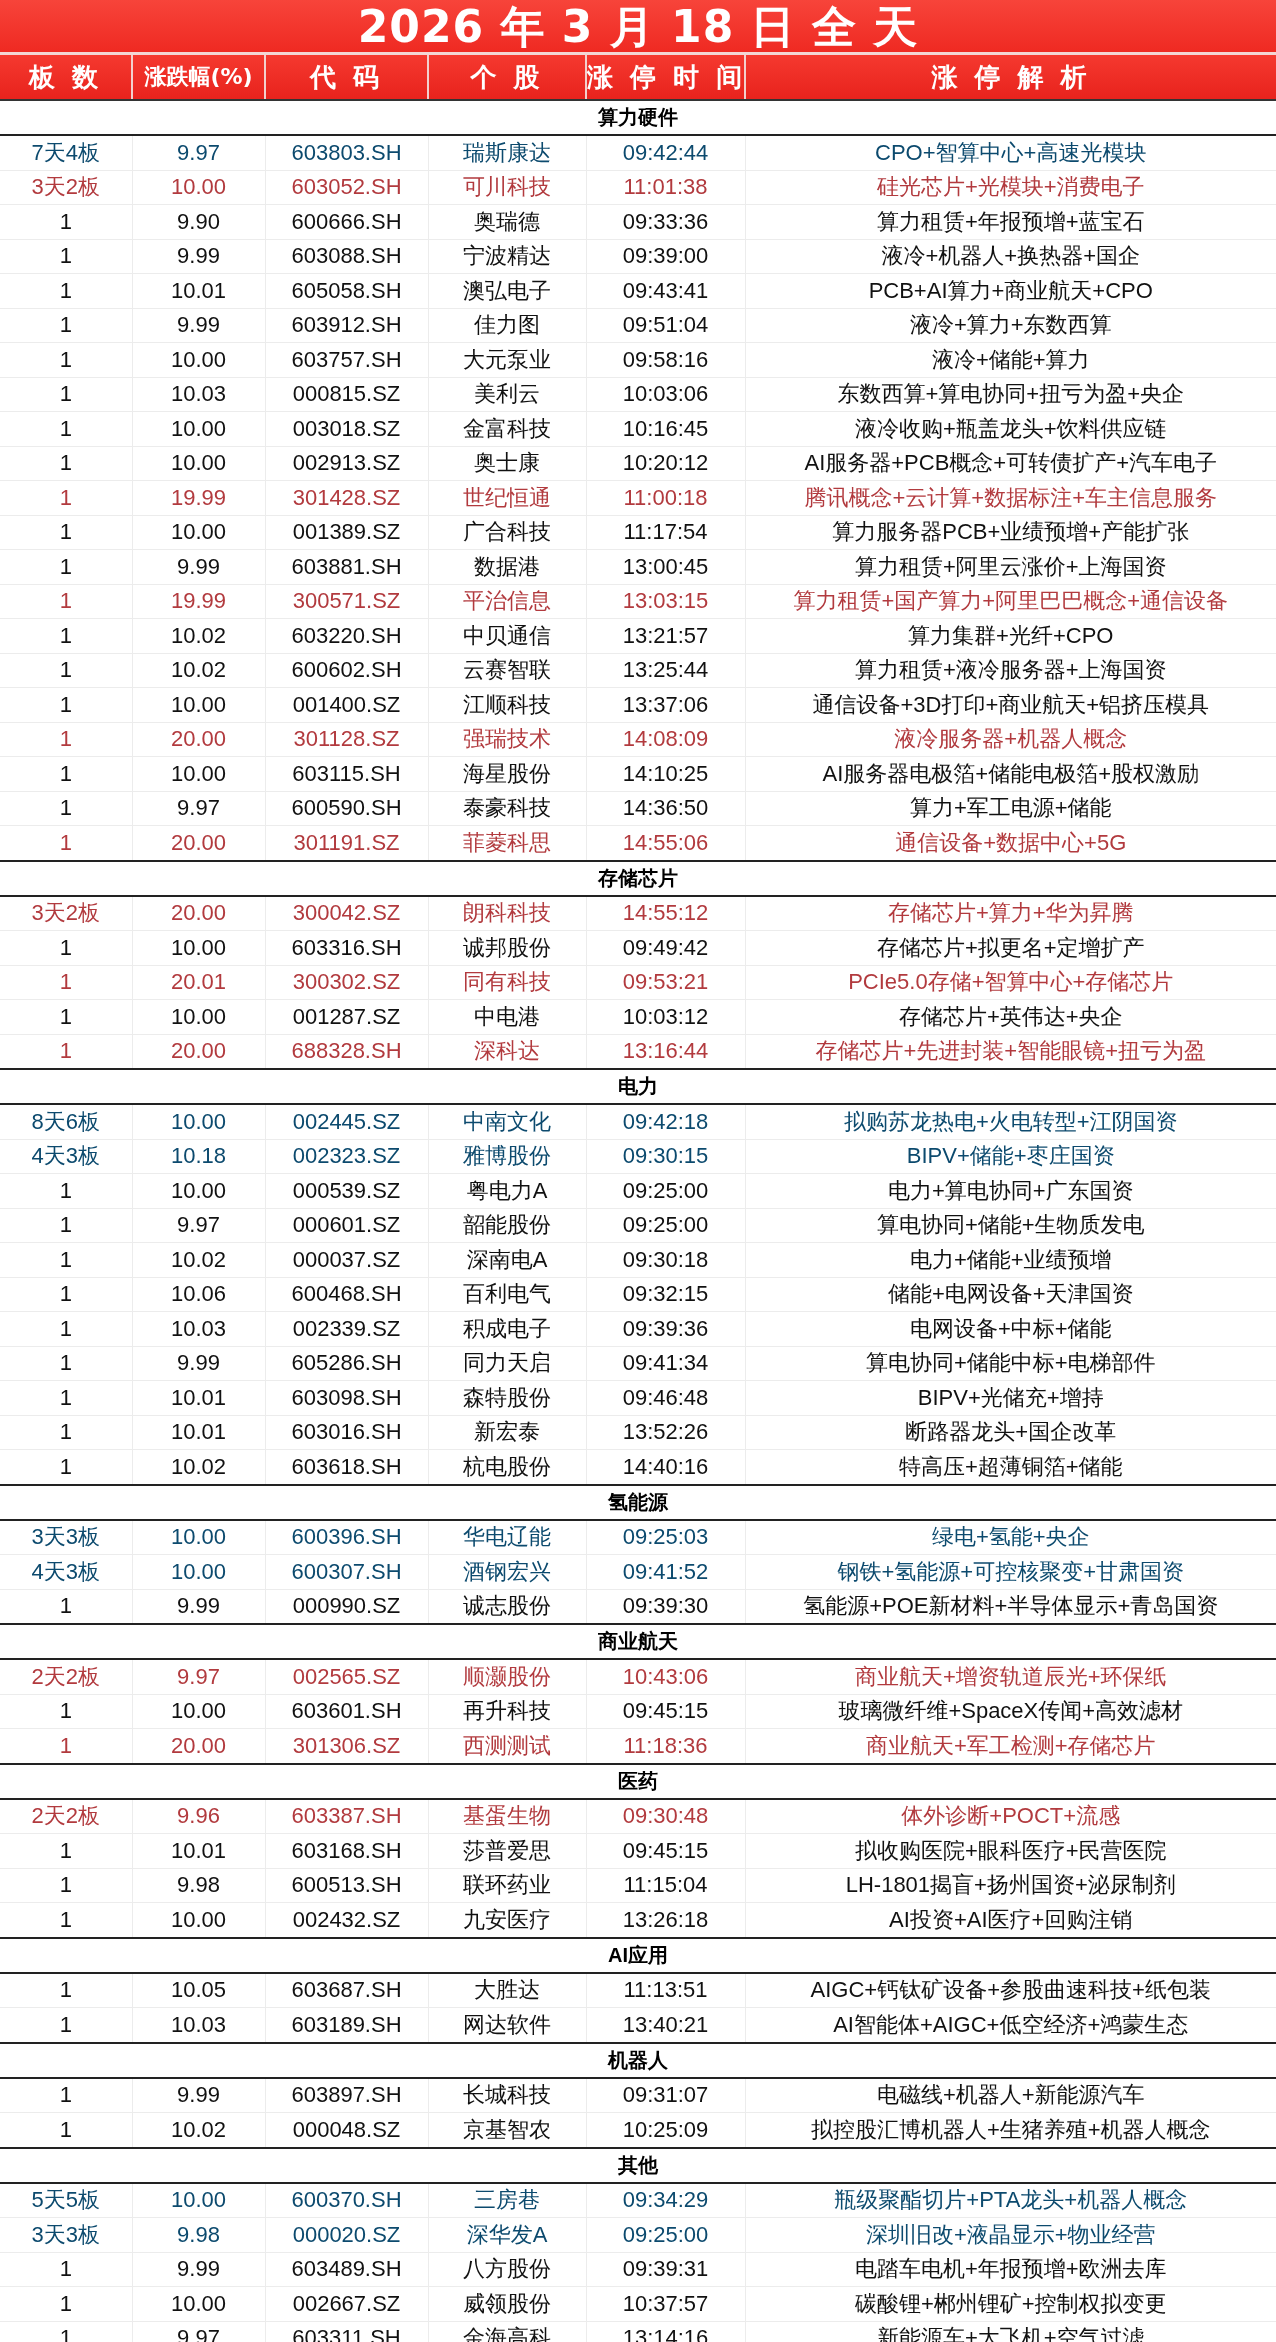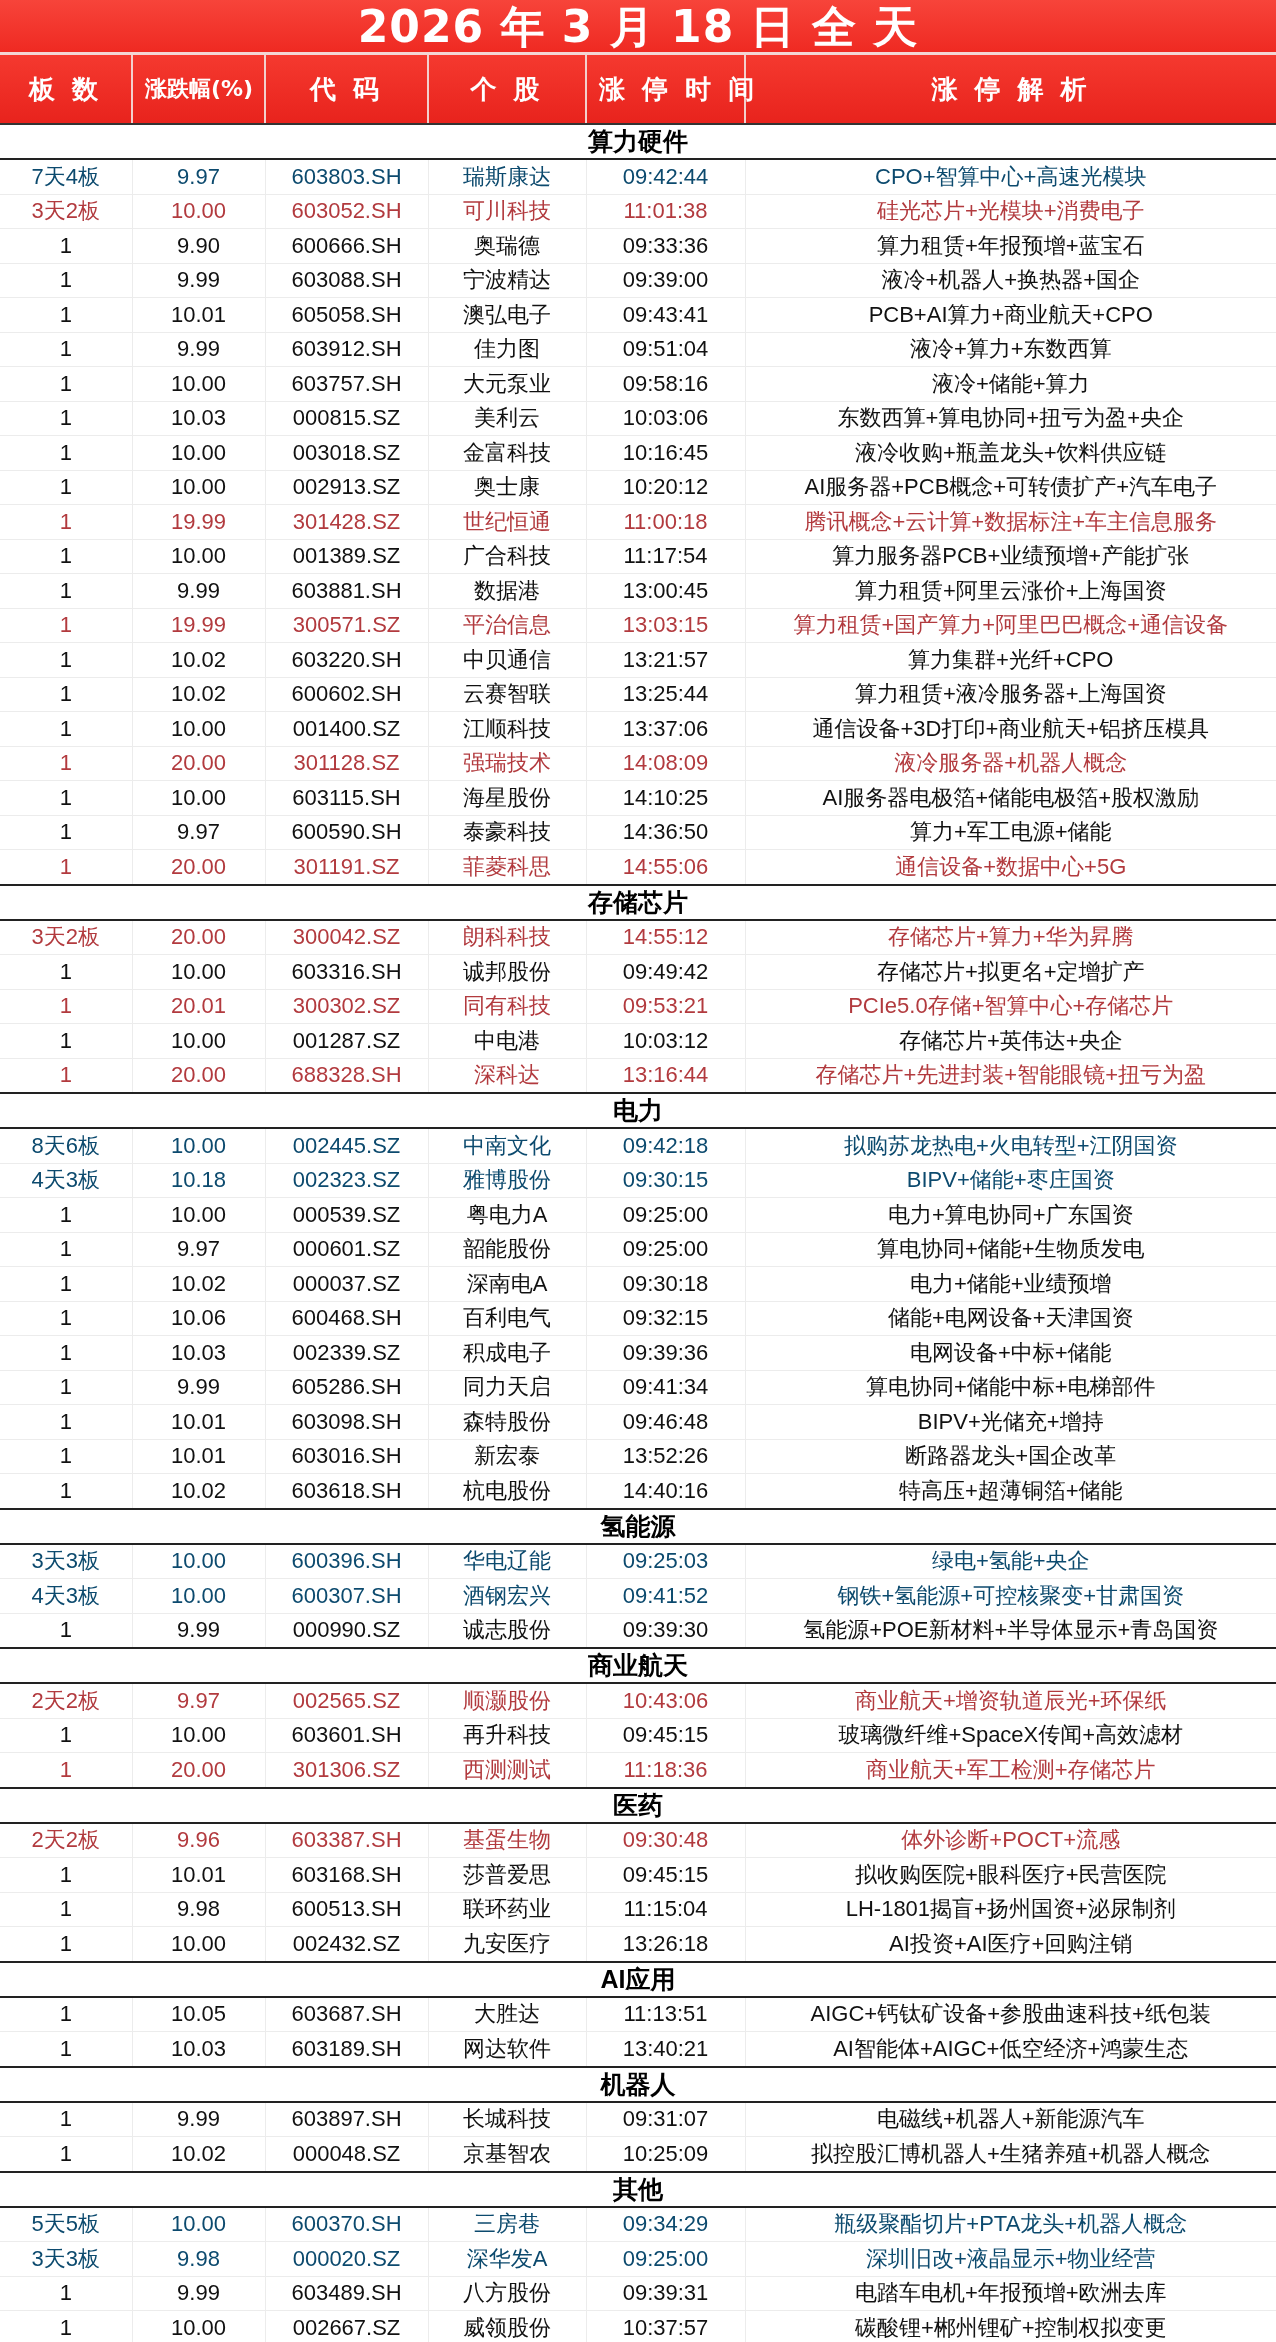--- a/index.html
+++ b/index.html
@@ -7,33 +7,33 @@
   .title-bar {
     height:52px; background:linear-gradient(#f7443a,#ef2a22);
     color:#fff; font-weight:bold; font-size:44px; text-align:center; line-height:54px;
     letter-spacing:1px;
   }
   .sep { height:3px; background:#f3d6d4; }
   table { border-collapse:collapse; width:1276px; table-layout:fixed; }
   col.c1{width:132px} col.c2{width:133px} col.c3{width:163px} col.c4{width:158px} col.c5{width:159px} col.c6{width:531px}
   thead th {
     background:linear-gradient(#f5392f,#e8231d); color:#fff; font-weight:bold; font-size:26px;
-    height:44px; padding:12px; border-right:2px solid #f3d0cd; border-bottom:2px solid #333;
+    height:44px; padding:0; border-right:2px solid #f3d0cd; border-bottom:2px solid #333;
     letter-spacing:4px; white-space:nowrap;
   }
   thead th.tight { letter-spacing:0; font-size:22px; }
   thead th:last-child { border-right:none; }
   td {
     height:33.5px; padding:0; text-align:center; font-size:22px; color:#111;
     border-right:1px solid #ececec; border-bottom:1px solid #ececec; white-space:nowrap;
     font-family:"Liberation Sans", "DejaVu Sans", sans-serif;
   }
   td:last-child { border-right:none; }
   tr.section td {
-    font-weight:bold; font-size:25px; color:#000; height:33px;
+    font-weight:bold; font-size:20px; color:#000; height:33px;
     border-top:2px solid #222; border-bottom:2px solid #222;
   }
   tr.hot td { color:#0c4a6e; font-weight:normal; }
   tr.warm td { color:#b23a3e; }
 </style>
 </head>
 <body>
 
 <div class="title-bar">2026 年 3 月 18 日  全 天</div>
 <div class="sep"></div>

